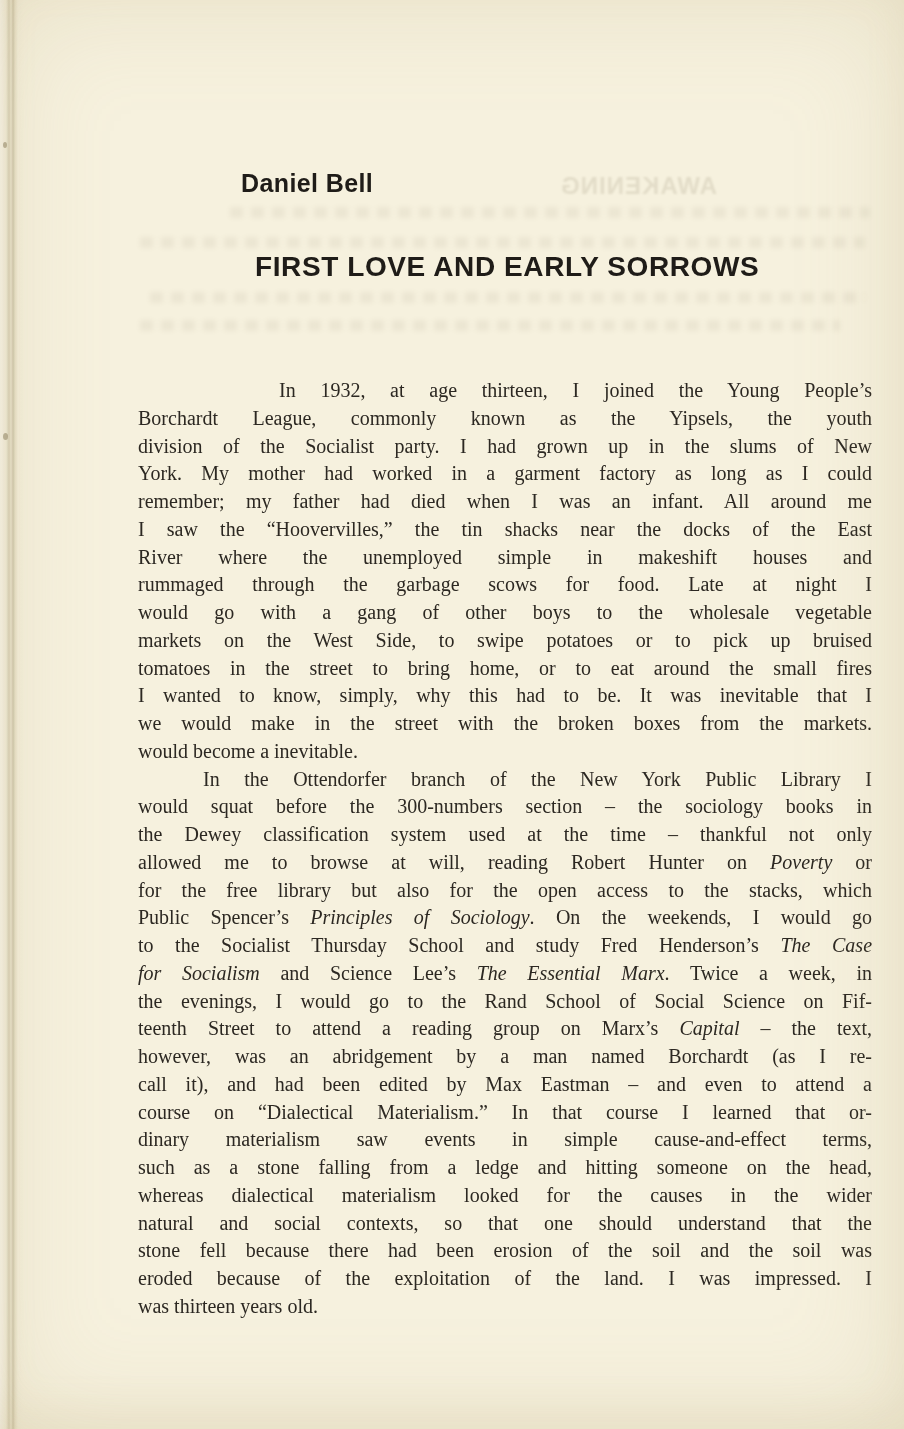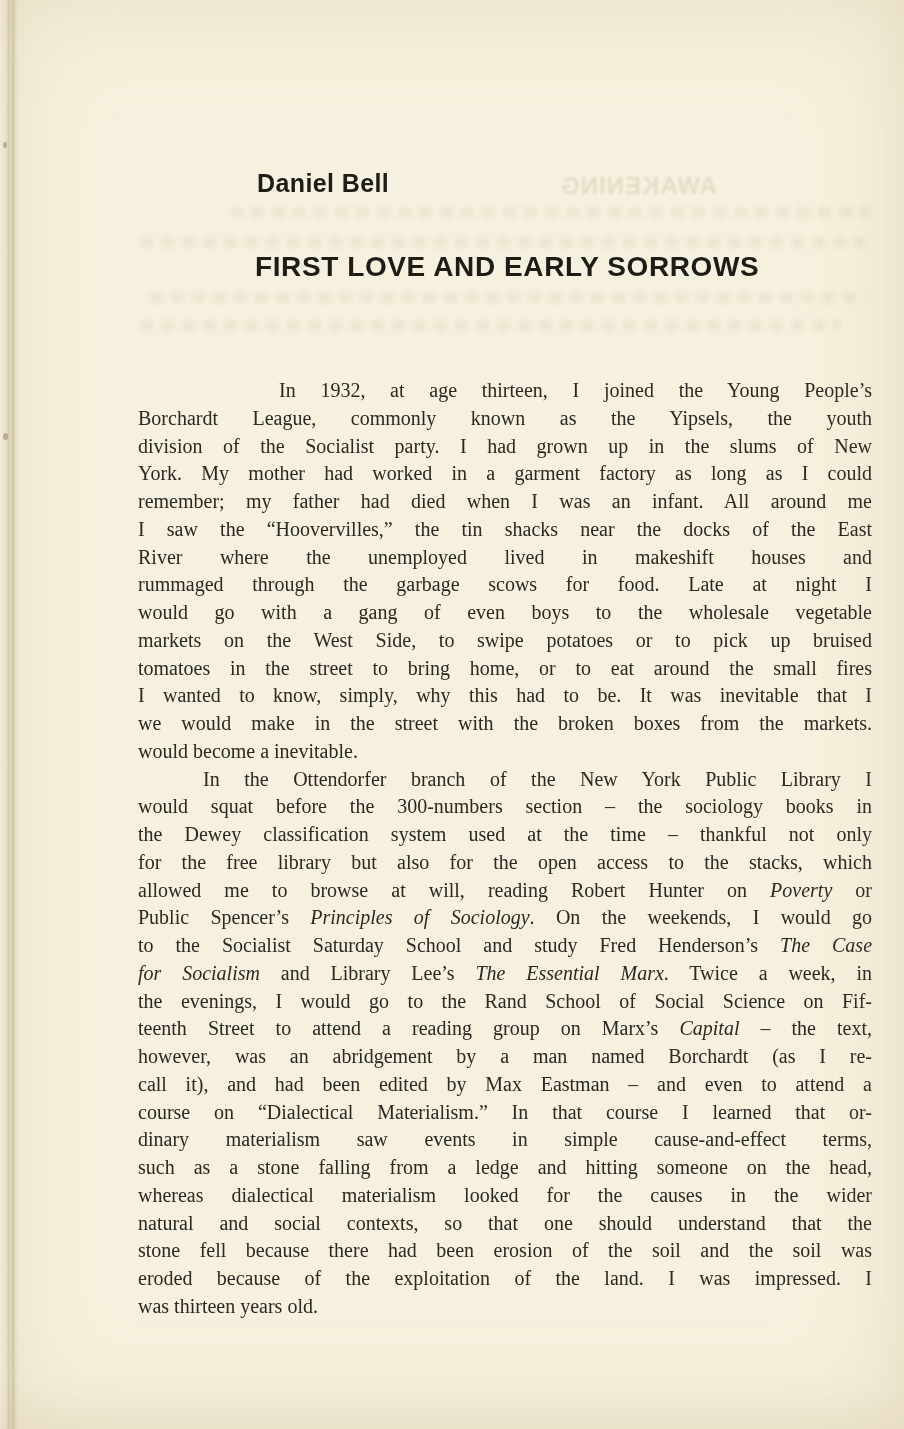--- a/index.html
+++ b/index.html
@@ -23,21 +23,20 @@
   }
   .speck { position: absolute; background: #9a8f72; border-radius: 50%; opacity: 0.65; }
   .speck.s1 { left: 3px; top: 142px; width: 4px; height: 6px; }
   .speck.s2 { left: 3px; top: 433px; width: 5px; height: 7px; }
 
   .author {
     position: absolute; left: 241px; top: 169px;
     font-family: "Liberation Sans", sans-serif;
     font-weight: bold; font-size: 25px; letter-spacing: 0.4px;
     color: #1f1c18;
-    margin-left: 16px;
   }
   .title {
     position: absolute; left: 255px; top: 251px;
     font-family: "Liberation Sans", sans-serif;
     font-weight: bold; font-size: 28px; letter-spacing: 0.6px;
     color: #1f1c18;
   }
 
   
   .ghost-word {
@@ -91,36 +90,36 @@
   <div class="author">Daniel Bell</div>
   <div class="title">FIRST LOVE AND EARLY SORROWS</div>
 
   <div class="body-text">
       <div class="line" style="text-indent: 141px;"><span>In 1932, at age thirteen, I joined the Young People’s</span></div>
       <div class="line"><span>Borchardt League, commonly known as the Yipsels, the youth</span></div>
       <div class="line"><span>division of the Socialist party. I had grown up in the slums of New</span></div>
       <div class="line"><span>York. My mother had worked in a garment factory as long as I could</span></div>
       <div class="line"><span>remember; my father had died when I was an infant. All around me</span></div>
       <div class="line"><span>I saw the “Hoovervilles,” the tin shacks near the docks of the East</span></div>
-      <div class="line"><span>River where the unemployed lived in makeshift houses and</span></div>
+      <div class="line"><span>River where the unemployed simple in makeshift houses and</span></div>
       <div class="line"><span>rummaged through the garbage scows for food. Late at night I</span></div>
-      <div class="line"><span>would go with a gang of even boys to the wholesale vegetable</span></div>
+      <div class="line"><span>would go with a gang of other boys to the wholesale vegetable</span></div>
       <div class="line"><span>markets on the West Side, to swipe potatoes or to pick up bruised</span></div>
       <div class="line"><span>tomatoes in the street to bring home, or to eat around the small fires</span></div>
       <div class="line"><span>I wanted to know, simply, why this had to be. It was inevitable that I</span></div>
       <div class="line"><span>we would make in the street with the broken boxes from the markets.</span></div>
       <div class="line last"><span>would become a inevitable.</span></div>
       <div class="line" style="text-indent: 65px;"><span>In the Ottendorfer branch of the New York Public Library I</span></div>
       <div class="line"><span>would squat before the 300-numbers section – the sociology books in</span></div>
       <div class="line"><span>the Dewey classification system used at the time – thankful not only</span></div>
+      <div class="line"><span>allowed me to browse at will, reading Robert Hunter on </span><em>Poverty</em><span> or</span></div>
       <div class="line"><span>for the free library but also for the open access to the stacks, which</span></div>
-      <div class="line"><span>allowed me to browse at will, reading Robert Hunter on </span><em>Poverty</em><span> or</span></div>
       <div class="line"><span>Public Spencer’s </span><em>Principles of Sociology</em><span>. On the weekends, I would go</span></div>
-      <div class="line"><span>to the Socialist Saturday School and study Fred Henderson’s </span><em>The Case</em></div>
-      <div class="line"><em>for Socialism</em><span> and Library Lee’s </span><em>The Essential Marx</em><span>. Twice a week, in</span></div>
+      <div class="line"><span>to the Socialist Thursday School and study Fred Henderson’s </span><em>The Case</em></div>
+      <div class="line"><em>for Socialism</em><span> and Science Lee’s </span><em>The Essential Marx</em><span>. Twice a week, in</span></div>
       <div class="line"><span>the evenings, I would go to the Rand School of Social Science on Fif-</span></div>
       <div class="line"><span>teenth Street to attend a reading group on Marx’s </span><em>Capital</em><span> – the text,</span></div>
       <div class="line"><span>however, was an abridgement by a man named Borchardt (as I re-</span></div>
       <div class="line"><span>call it), and had been edited by Max Eastman – and even to attend a</span></div>
       <div class="line"><span>course on “Dialectical Materialism.” In that course I learned that or-</span></div>
       <div class="line"><span>dinary materialism saw events in simple cause-and-effect terms,</span></div>
       <div class="line"><span>such as a stone falling from a ledge and hitting someone on the head,</span></div>
       <div class="line"><span>whereas dialectical materialism looked for the causes in the wider</span></div>
       <div class="line"><span>natural and social contexts, so that one should understand that the</span></div>
       <div class="line"><span>stone fell because there had been erosion of the soil and the soil was</span></div>

